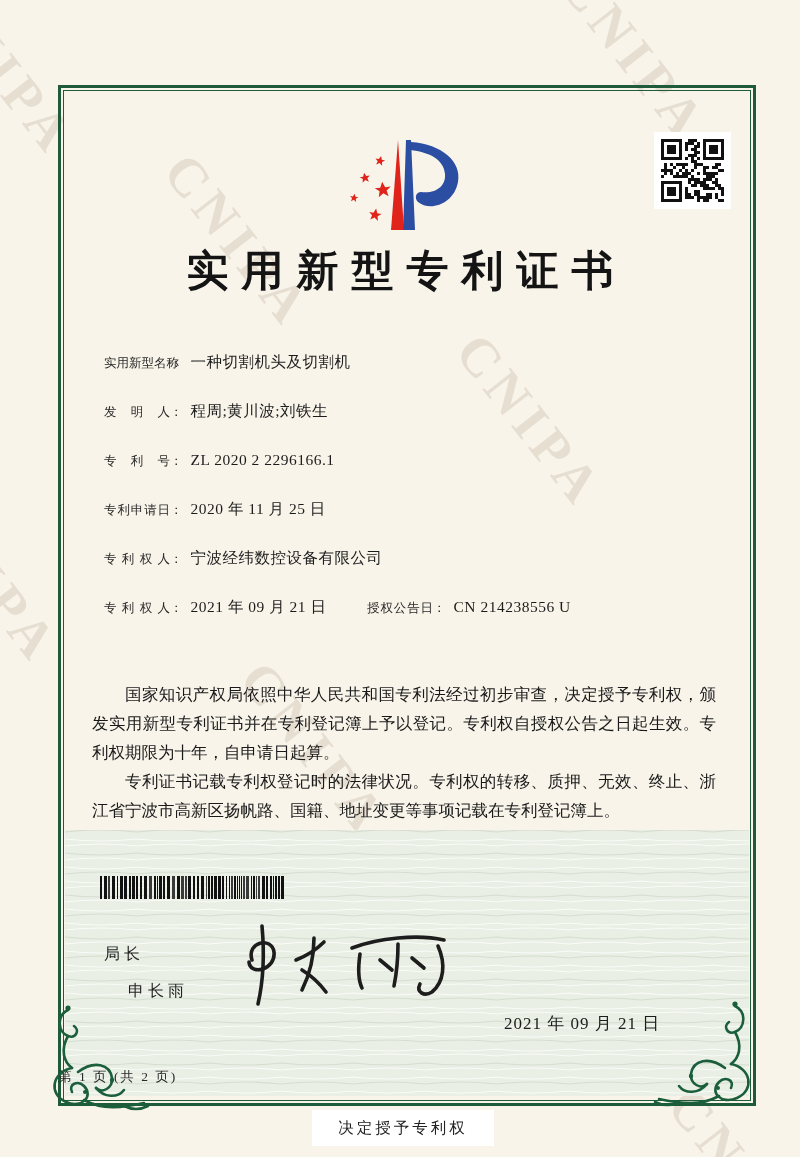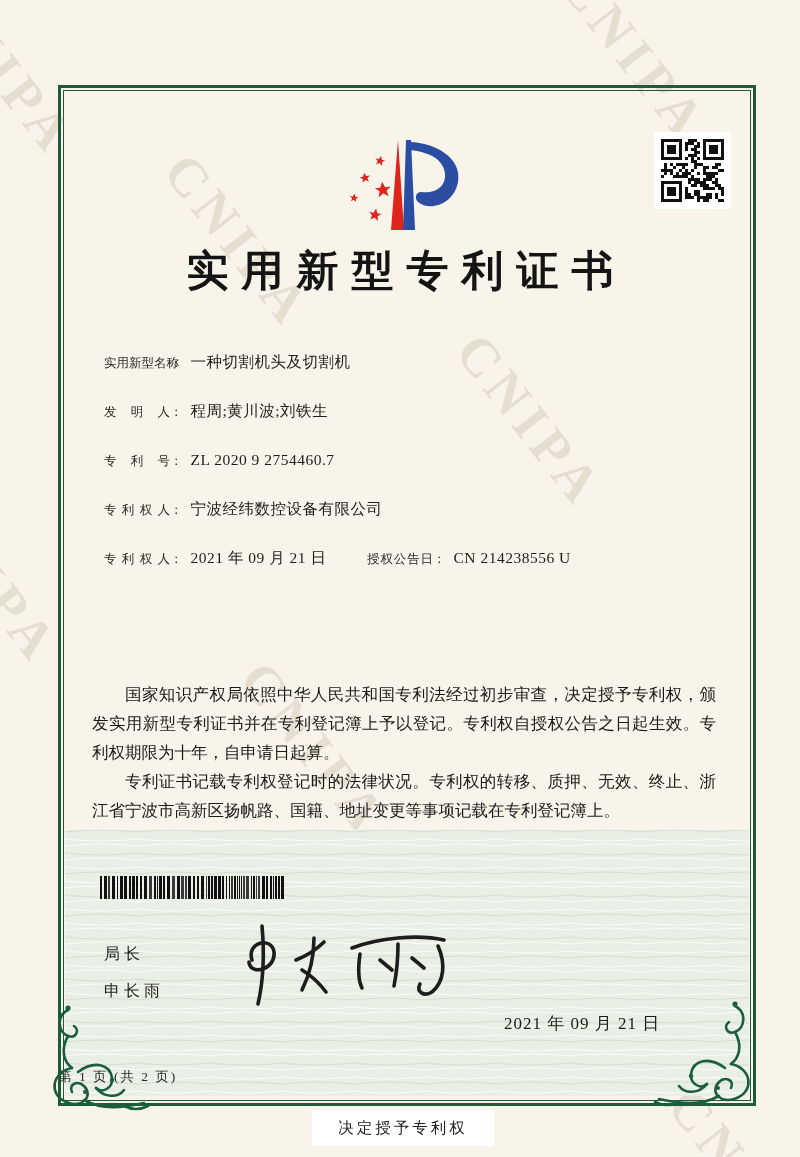--- a/index.html
+++ b/index.html
@@ -274,21 +274,24 @@
   <div class="title">实用新型专利证书</div>
 
   <div class="fields">
     <div class="frow">
       <span class="flabel">实用新型名称</span><span class="fcolon">：</span><span class="fvalue">一种切割机头及切割机</span>
     </div>
     <div class="frow">
       <span class="flabel">发明人</span><span class="fcolon">：</span><span class="fvalue">程周;黄川波;刘铁生</span>
     </div>
     <div class="frow">
-      <span class="flabel">专利号</span><span class="fcolon">：</span><span class="fvalue">ZL 2020 9 2754460.7</span>
+      <span class="flabel">专利号</span><span class="fcolon">：</span><span class="fvalue">ZL 2020 2 2296166.1</span>
+    </div>
+    <div class="frow">
+      <span class="flabel">专利申请日</span><span class="fcolon">：</span><span class="fvalue">2020 年 11 月 25 日</span>
     </div>
     <div class="frow">
       <span class="flabel">专利权人</span><span class="fcolon">：</span><span class="fvalue">宁波经纬数控设备有限公司</span>
     </div>
     <div class="frow">
       <span class="flabel">专利权人</span><span class="fcolon">：</span><span class="fvalue">2021 年 09 月 21 日</span>
       <span class="grant2">
         <span class="flabel">授权公告日</span><span class="fcolon">：</span><span class="fvalue">CN 214238556 U</span>
       </span>
     </div>
@@ -348,21 +351,21 @@
       <span style="width: 3px; margin-right: 1px; background: rgb(17, 17, 17);"></span>
       <span style="width: 2px; margin-right: 2px; background: rgb(17, 17, 17);"></span>
       <span style="width: 2px; margin-right: 1px; background: rgb(17, 17, 17);"></span>
       <span style="width: 1px; margin-right: 1px; background: rgb(17, 17, 17);"></span>
       <span style="width: 2px; margin-right: 1px; background: rgb(17, 17, 17);"></span>
       <span style="width: 2px; margin-right: 1px; background: rgb(17, 17, 17);"></span>
       <span style="width: 3px; margin-right: 2px; background: rgb(17, 17, 17);"></span>
     </div>
 
   <div class="signer" style="top:944px;">局长</div>
-  <div class="signer" style="top:981px;">申长雨</div>
+  <div class="signer" style="top:981px;margin-left:24px;">申长雨</div>
 
   <svg class="sig-svg" viewBox="0 0 235 88" xmlns="http://www.w3.org/2000/svg">
     <g fill="none" stroke="#1d1d1d" stroke-width="3.6" stroke-linecap="round">
       <path d="M30,40 C24,22 50,16 52,32 C54,50 28,56 27,42"></path>
       <path d="M40,6 C42,28 42,58 36,84"></path>
       <path d="M92,18 C92,36 88,54 80,70"></path>
       <path d="M74,40 C84,36 94,30 102,22"></path>
       <path d="M80,50 C90,56 98,64 104,72"></path>
       <path d="M130,28 C156,18 196,14 222,20"></path>
       <path d="M138,34 C136,48 136,60 140,68"></path>

